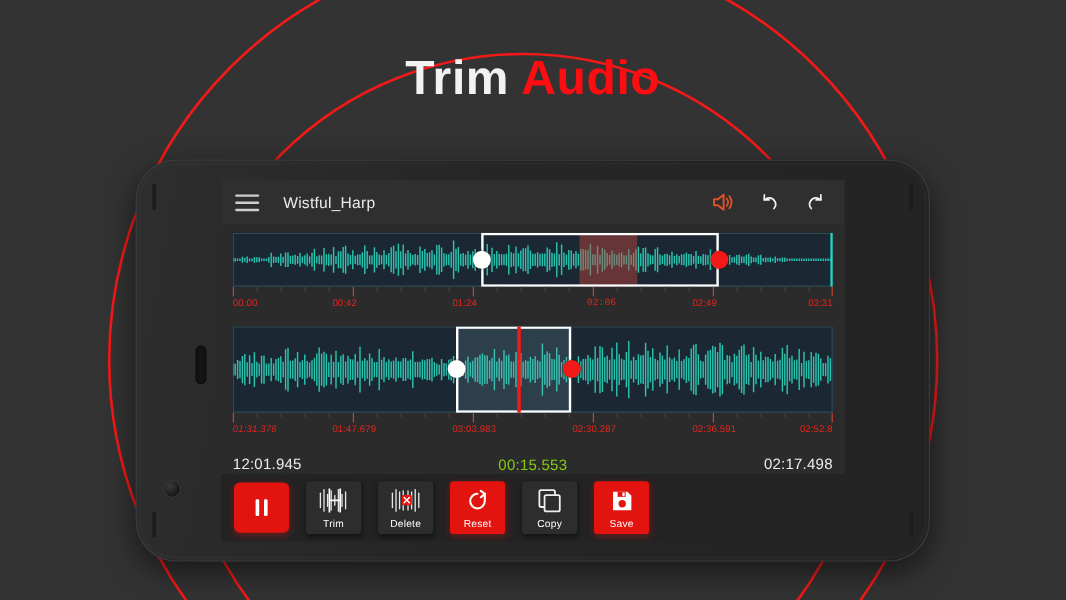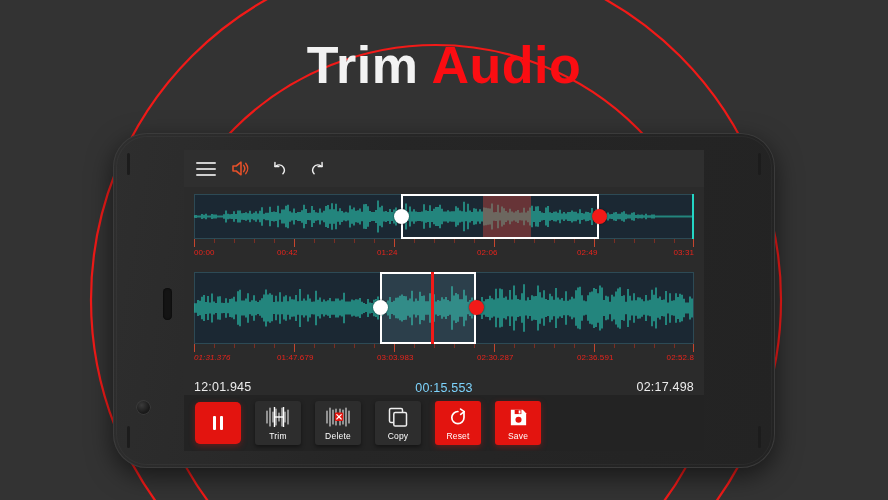--- a/index.html
+++ b/index.html
@@ -7,21 +7,21 @@
     width:888px;height:500px;overflow:hidden;
     background:#333333;
     font-family:"Liberation Sans", sans-serif;
     position:relative;
   }
 
   
   #headline{
     position:absolute;top:40px;left:0;width:888px;
     text-align:center;
-    font-size:52px;font-weight:bold;letter-spacing:.5px;
+    font-size:40px;font-weight:bold;letter-spacing:.5px;
     line-height:50px;
   }
   #headline .w1{color:#f2f2f2;}
   #headline .w2{color:#fb0d12;}
 
   
   #arcs{position:absolute;left:0;top:0;width:888px;height:500px;}
 
   
   #phone{
@@ -118,21 +118,21 @@
   #playhead{position:absolute;top:0;width:3px;height:72px;background:#f21a18;left:237px;}
   .handle.tall{top:28px;}
 
   
   #timefields{
     display:flex;align-items:center;justify-content:space-between;
     padding:3px 10px 0 10px;box-sizing:border-box;width:520px;
   }
   .tf{color:#ececec;font-size:12.5px;letter-spacing:.2px;}
   .tf.edit{border-bottom:1.5px solid #e01b18;padding-bottom:1px;cursor:text;}
-  .tf.mid{color:#7dd3fc;}
+  .tf.mid{color:#84cc16;}
 
   
   #toolbar{
     position:absolute;left:0;bottom:0;width:520px;height:56px;
     background:#232323;display:flex;align-items:center;
     padding:0 11px;box-sizing:border-box;gap:14px;
   }
   .tool{
     width:46px;height:44px;border-radius:3px;background:#2d2d2d;
     display:flex;flex-direction:column;align-items:center;justify-content:center;
@@ -173,20 +173,21 @@
   <div id="screen">
 
     <div id="appbar">
 
       <div id="hamburger">
         <span></span>
           <span></span>
           <span></span>
       </div>
 
+      <div id="app-title">Wistful_Harp</div>
 
       <div class="bar-icon">
         <svg width="20" height="17" viewBox="0 0 20 17">
           <path d="M2 6 h3.2 L10 2.2 v12.6 L5.2 11 H2 Z" fill="none" stroke="#e4502a" stroke-width="1.6" stroke-linejoin="round"></path>
           <path d="M12.6 5.4 a5 5 0 0 1 0 6.2" fill="none" stroke="#e4502a" stroke-width="1.5" stroke-linecap="round"></path>
           <path d="M14.8 3.4 a8 8 0 0 1 0 10.2" fill="none" stroke="#e4502a" stroke-width="1.5" stroke-linecap="round"></path>
         </svg>
       </div>
 
       <div class="bar-icon">
@@ -483,21 +484,21 @@
             <div class="tick minor" style="left:220px"></div>
             <div class="tick minor" style="left:240px"></div>
             <div class="tick minor" style="left:260px"></div>
             <div class="tick minor" style="left:280px"></div>
             <div class="lbl" style="left:183px;">01:24</div>
             <div class="tick major" style="left:300px"></div>
             <div class="tick minor" style="left:320px"></div>
             <div class="tick minor" style="left:340px"></div>
             <div class="tick minor" style="left:360px"></div>
             <div class="tick minor" style="left:380px"></div>
-            <div class="lbl" style="left:283px;">02:06</div>
+            <div class="lbl" style="left:295px;font-family:Liberation Mono, monospace;">02:06</div>
             <div class="tick major" style="left:400px"></div>
             <div class="tick minor" style="left:420px"></div>
             <div class="tick minor" style="left:440px"></div>
             <div class="tick minor" style="left:460px"></div>
             <div class="tick minor" style="left:480px"></div>
             <div class="lbl" style="left:383px;">02:49</div>
             <div class="tick major" style="left:499px"></div>
             <div class="lbl" style="right:0px;left:auto;">03:31</div>
           </div>
       </div>
@@ -855,38 +856,38 @@
             <g stroke="#ffffff" stroke-width="1.2" stroke-linecap="round">
               <line x1="13.8" y1="8.6" x2="18.2" y2="13"></line>
               <line x1="18.2" y1="8.6" x2="13.8" y2="13"></line>
             </g>
           </svg>
         </div>
         <div class="lab">Delete</div>
       </div>
 
 
+      <div class="tool red">
+        <div class="ico">
+          <svg width="22" height="22" viewBox="0 0 22 22">
+            <path d="M17 5.5 V11.6 a6.1 6.1 0 1 1 -6.1 -6.1" fill="none" stroke="#ffffff" stroke-width="1.7" stroke-linecap="round"></path>
+            <path d="M13.6 3.1 L17.2 5.6 L13.7 8.4" fill="none" stroke="#ffffff" stroke-width="1.7" stroke-linecap="round" stroke-linejoin="round"></path>
+          </svg>
+        </div>
+        <div class="lab">Reset</div>
+      </div>
+
       <div class="tool">
         <div class="ico">
           <svg width="22" height="22" viewBox="0 0 22 22">
             <rect x="2.5" y="2.5" width="13" height="14" rx="1.4" fill="none" stroke="#eeeeee" stroke-width="1.5"></rect>
             <rect x="6.8" y="6.6" width="12.7" height="13.5" rx="1.4" fill="#2d2d2d" stroke="#eeeeee" stroke-width="1.5"></rect>
           </svg>
         </div>
         <div class="lab">Copy</div>
-      </div>
-
-      <div class="tool red">
-        <div class="ico">
-          <svg width="22" height="22" viewBox="0 0 22 22">
-            <path d="M17 5.5 V11.6 a6.1 6.1 0 1 1 -6.1 -6.1" fill="none" stroke="#ffffff" stroke-width="1.7" stroke-linecap="round"></path>
-            <path d="M13.6 3.1 L17.2 5.6 L13.7 8.4" fill="none" stroke="#ffffff" stroke-width="1.7" stroke-linecap="round" stroke-linejoin="round"></path>
-          </svg>
-        </div>
-        <div class="lab">Reset</div>
       </div>
 
       <div class="tool red">
         <div class="ico">
           <svg width="21" height="21" viewBox="0 0 22 22">
             <path d="M3 3 h12.5 L19 6.5 V19 H3 Z" fill="#ffffff"></path>
             <rect x="7" y="3" width="7" height="4.4" fill="#e3140f"></rect>
             <rect x="11.2" y="3.6" width="1.9" height="3.2" fill="#ffffff"></rect>
             <circle cx="11" cy="13.4" r="3.2" fill="#e3140f"></circle>
           </svg>

